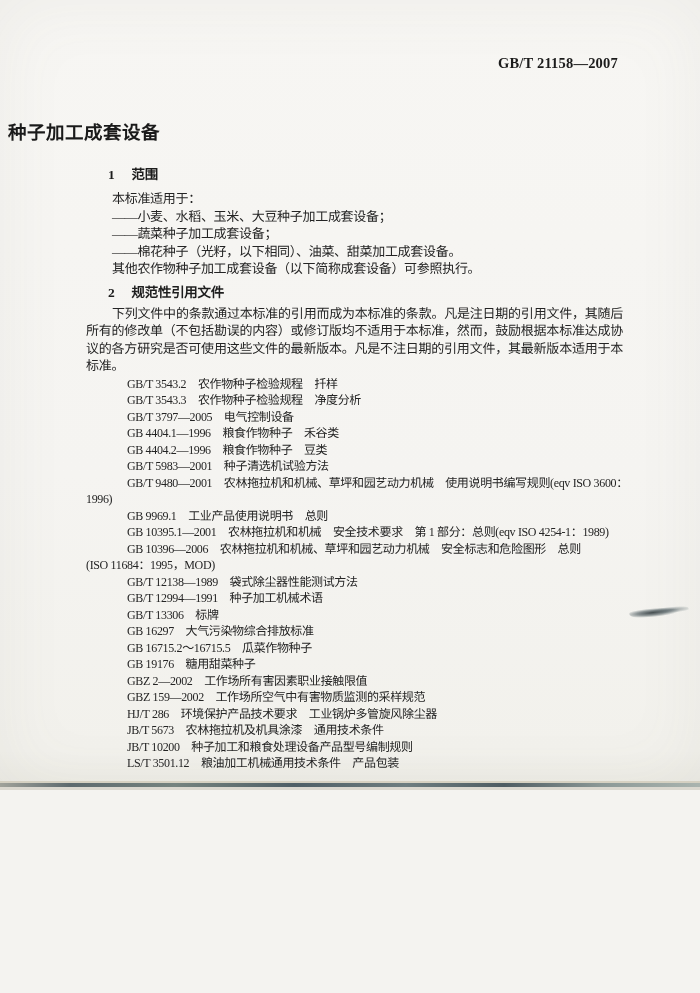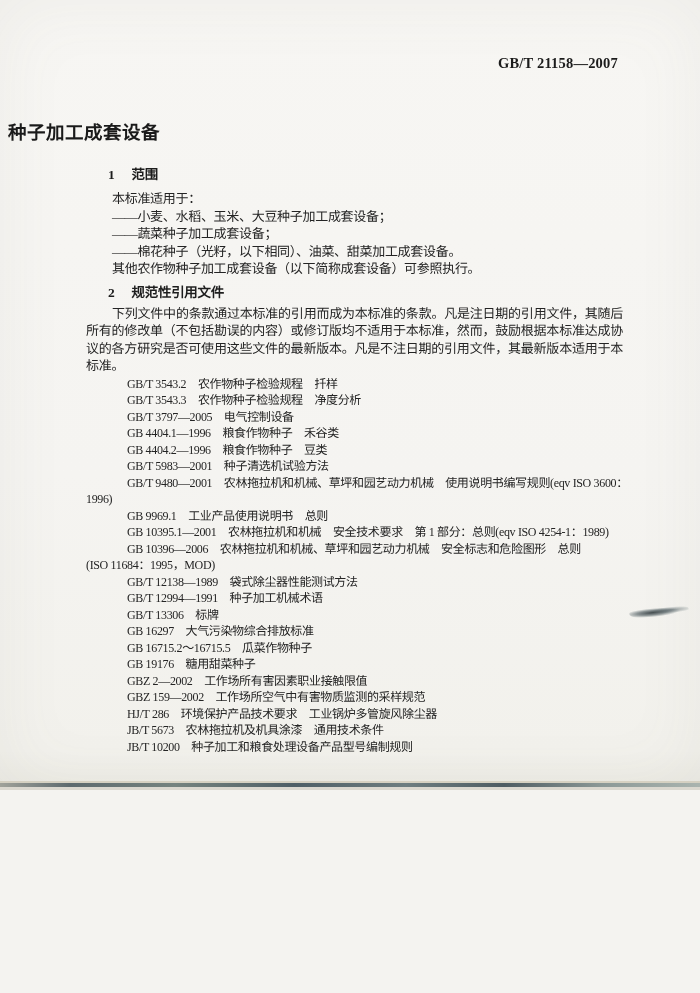--- a/index.html
+++ b/index.html
@@ -179,20 +179,21 @@
       <div class="ref">GB/T 12994—1991　种子加工机械术语</div>
       <div class="ref">GB/T 13306　标牌</div>
       <div class="ref">GB 16297　大气污染物综合排放标准</div>
       <div class="ref">GB 16715.2～16715.5　瓜菜作物种子</div>
       <div class="ref">GB 19176　糖用甜菜种子</div>
       <div class="ref">GBZ 2—2002　工作场所有害因素职业接触限值</div>
       <div class="ref">GBZ 159—2002　工作场所空气中有害物质监测的采样规范</div>
       <div class="ref">HJ/T 286　环境保护产品技术要求　工业锅炉多管旋风除尘器</div>
       <div class="ref">JB/T 5673　农林拖拉机及机具涂漆　通用技术条件</div>
       <div class="ref">JB/T 10200　种子加工和粮食处理设备产品型号编制规则</div>
+      <div class="ref">LS/T 3501.12　粮油加工机械通用技术条件　产品包装</div>
     </div>
 
   </div>
 
   <div class="page-number">1</div>
 
   <div class="smudge"></div>
   <div class="scan-edge-tan"></div>
   <div class="scan-edge-dark"></div>
   <div class="scan-edge-light"></div>

